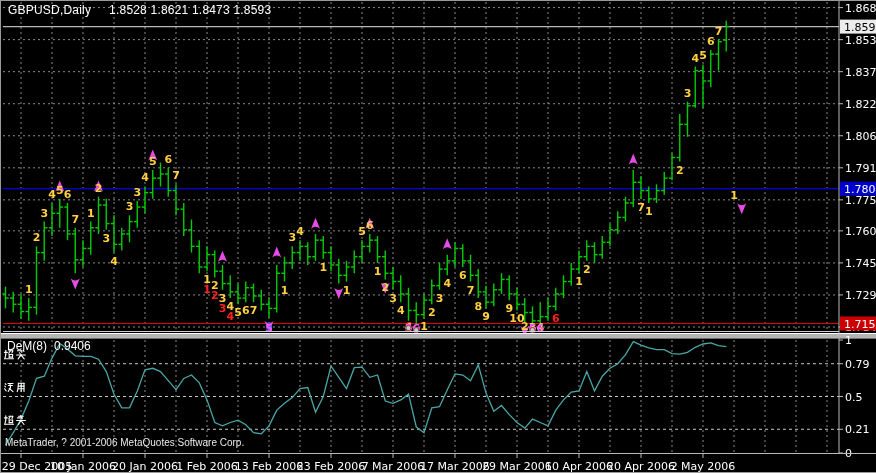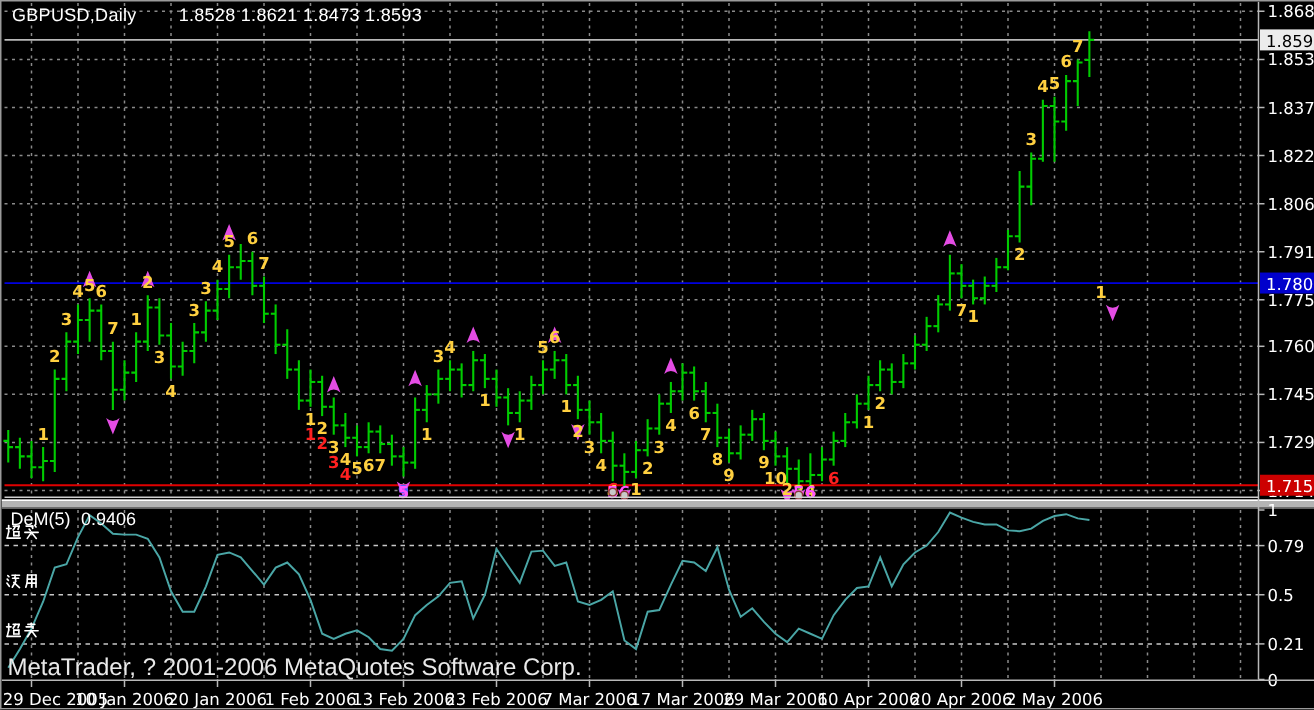--- a/index.html
+++ b/index.html
@@ -5,24 +5,24 @@
   html,body{margin:0;padding:0;background:#222;}
   #mt4-window{
     position:relative;width:876px;height:473px;background:#000;
     border-top:1px solid #9a9a9a;border-left:1px solid #9a9a9a;border-bottom:1px solid #9a9a9a;
     box-sizing:border-box;overflow:hidden;
     font-family:"Liberation Sans", sans-serif;
   }
   #plot{position:absolute;left:0;top:0;}
   .overlay{position:absolute;color:#fff;font:12px "Liberation Sans",sans-serif;white-space:pre;}
   .chart-title{left:7px;top:2px;letter-spacing:.2px;}
-  .chart-title .ohlc{margin-left:28px;}
+  .chart-title .ohlc{margin-left:18px;}
   .dem-title{left:6px;top:338px;font-size:12px;}
   .dem-title .dem-val{margin-left:7px;text-align:right;}
-  .copyright{left:4px;top:436px;font-size:16px;color:#e9e9e9;}
+  .copyright{left:4px;top:436px;font-size:10px;color:#e9e9e9;}
   svg text{font-family:"DejaVu Sans","Liberation Sans",sans-serif;}
 </style>
 </head>
 <body>
 
 <div id="mt4-window">
   <svg id="plot" width="876" height="473">
       <g>
         <line x1="2" y1="6.582136164896787" x2="838" y2="6.582136164896787" stroke="#8a8a8a" stroke-width="1" stroke-dasharray="2,3"></line>
         <line x1="2" y1="38.62773266708308" x2="838" y2="38.62773266708308" stroke="#8a8a8a" stroke-width="1" stroke-dasharray="2,3"></line>
@@ -798,16 +798,16 @@
         <text x="578" y="469" fill="#ffffff" font-size="11" text-anchor="middle">10 Apr 2006</text>
         <line x1="640" y1="452" x2="640" y2="457" stroke="#b8b8b8"></line>
         <text x="640" y="469" fill="#ffffff" font-size="11" text-anchor="middle">20 Apr 2006</text>
         <line x1="702" y1="452" x2="702" y2="457" stroke="#b8b8b8"></line>
         <text x="702" y="469" fill="#ffffff" font-size="11" text-anchor="middle">2 May 2006</text>
       </g>
     </svg>
 
   <div class="overlay chart-title"><span>GBPUSD,Daily</span><span class="ohlc">1.8528 1.8621 1.8473 1.8593</span></div>
 
-  <div class="overlay dem-title"><span>DeM(5)</span><span class="dem-val">0.9406</span></div>
+  <div class="overlay dem-title"><span>DeM(8)</span><span class="dem-val">0.9406</span></div>
 
   <div class="overlay copyright">MetaTrader, ? 2001-2006 MetaQuotes Software Corp.</div>
 </div>
 
 </body></html>

